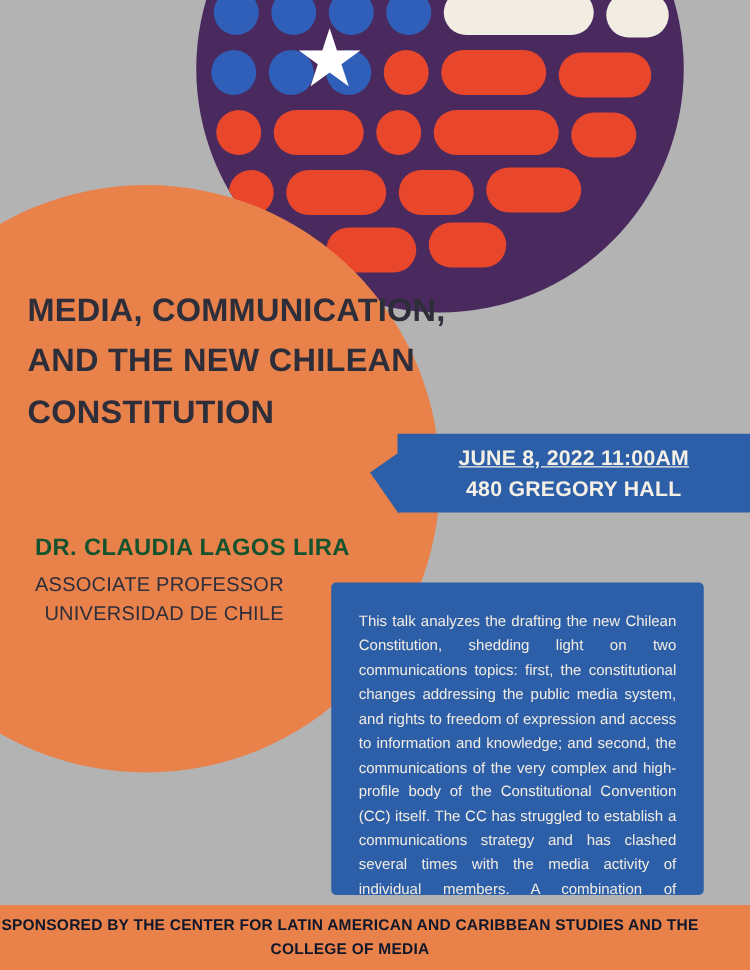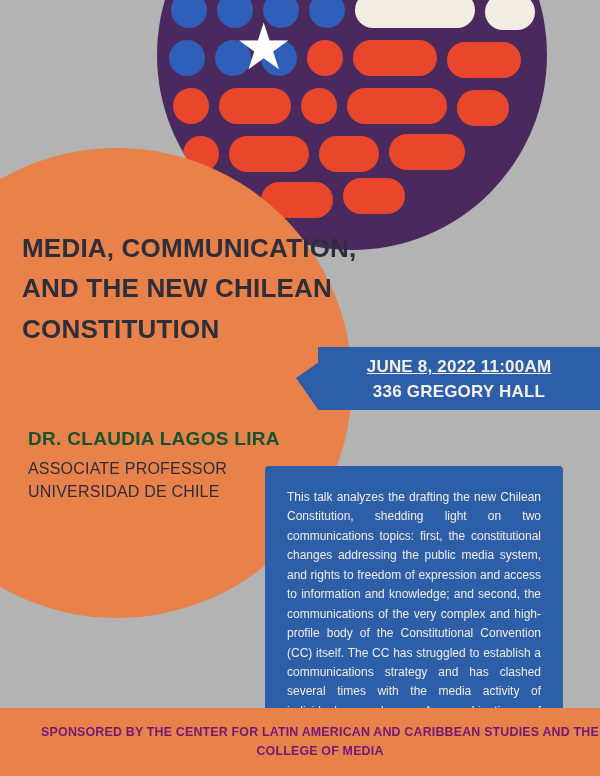--- a/index.html
+++ b/index.html
@@ -90,20 +90,21 @@
   }
   .speaker-role {
     position: absolute;
     left: 28px;
     top: 457px;
     color: #2e2e3a;
     font-size: 16px;
     letter-spacing: 0.2px;
     text-transform: uppercase;
     line-height: 1.45;
+    text-align: right;
   }
 
   
   .banner {
     position: absolute;
     left: 318px;
     top: 347px;
     width: 282px;
     height: 63px;
     background: #2c5fa8;
@@ -155,26 +156,26 @@
     line-height: 1.62;
     text-align: justify;
   }
 
   
   .footer {
     position: absolute;
     left: 0;
     bottom: 0;
     width: 600px;
-    height: 68px;
+    height: 52px;
     background: #e8814a;
-    color: #701a75;
+    color: #0f172a;
     display: flex;
     align-items: center;
-    justify-content: flex-end;
+    justify-content: flex-start;
     text-align: center;
   }
   .footer-text {
     width: 560px;
     font-size: 12.4px;
     font-weight: bold;
     letter-spacing: 0.2px;
     line-height: 1.5;
     text-transform: uppercase;
   }
@@ -224,21 +225,21 @@
 
   <div class="title">MEDIA, COMMUNICATION, AND THE NEW CHILEAN CONSTITUTION</div>
 
   <div class="speaker-name">DR. CLAUDIA LAGOS LIRA</div>
   <div class="speaker-role" style="white-space:pre-line;">ASSOCIATE PROFESSOR
 UNIVERSIDAD DE CHILE</div>
 
   <div class="banner-tail"></div>
   <div class="banner">
     <div class="banner-line1">JUNE 8, 2022   11:00AM</div>
-    <div class="banner-line2">336 GREGORY HALL</div>
+    <div class="banner-line2">480 GREGORY HALL</div>
   </div>
 
   <div class="abstract">This talk analyzes the drafting the new Chilean Constitution, shedding light on two communications topics: first, the constitutional changes addressing the public media system, and rights to freedom of expression and access to information and knowledge; and second, the communications of the very complex and high-profile body of the Constitutional Convention (CC) itself. The CC has struggled to establish a communications strategy and has clashed several times with the media activity of individual members. A combination of misinformation and problematic media performances from some CC members has contributed to the erosion of trust in the process.</div>
 
   <div class="footer">
     <div class="footer-text">SPONSORED BY  THE CENTER FOR LATIN AMERICAN AND CARIBBEAN STUDIES AND THE COLLEGE OF MEDIA</div>
   </div>
 
 </div>
 

